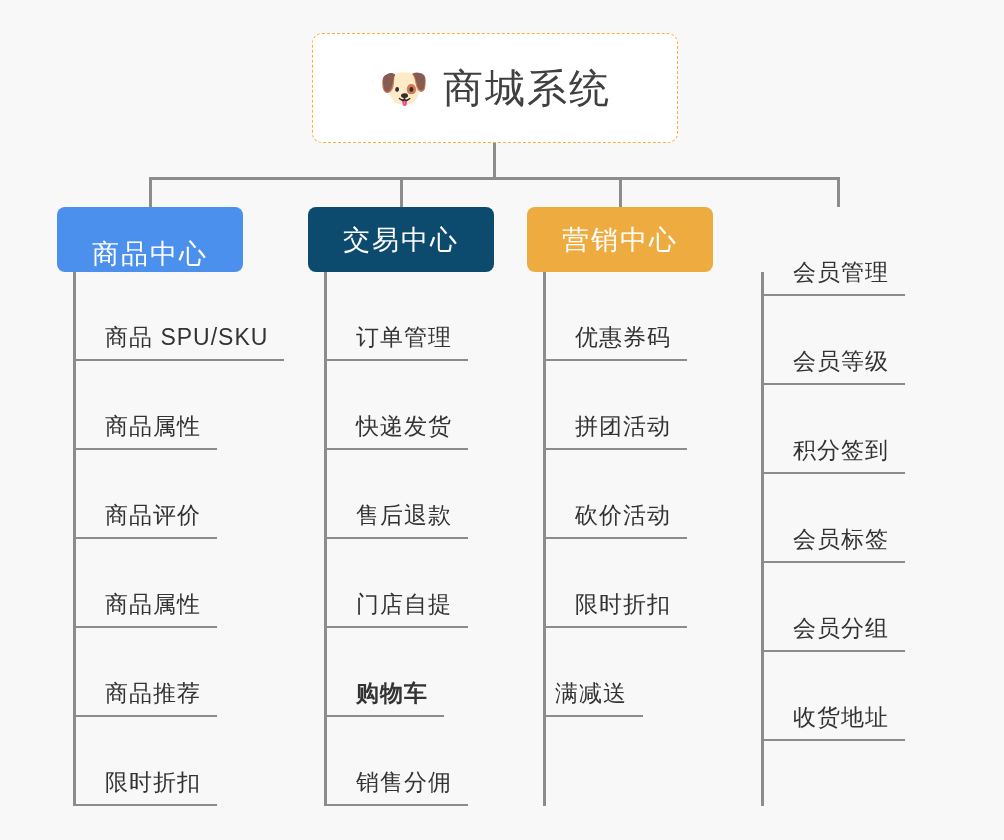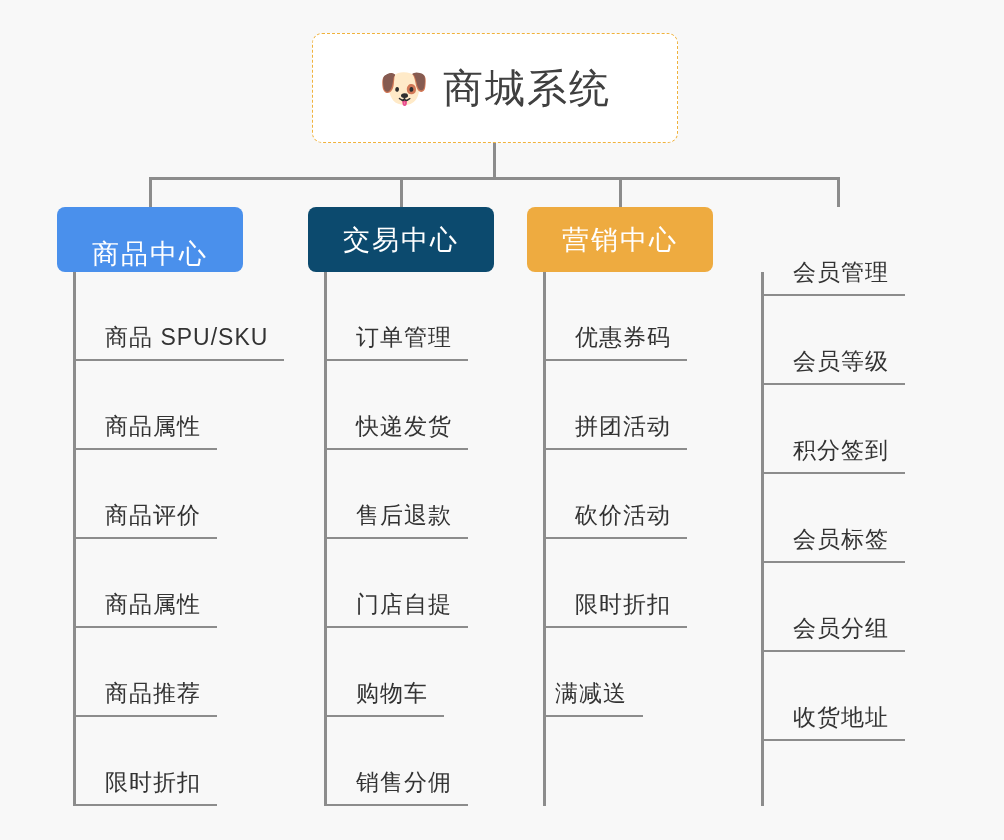--- a/index.html
+++ b/index.html
@@ -178,21 +178,21 @@
           <div class="leaf">
             <div class="leaf-inner" style="border-bottom-color: rgb(140, 140, 140);"><span class="leaf-label">快递发货</span></div>
           </div>
           <div class="leaf">
             <div class="leaf-inner" style="border-bottom-color: rgb(140, 140, 140);"><span class="leaf-label">售后退款</span></div>
           </div>
           <div class="leaf">
             <div class="leaf-inner" style="border-bottom-color: rgb(140, 140, 140);"><span class="leaf-label">门店自提</span></div>
           </div>
           <div class="leaf">
-            <div class="leaf-inner" style="border-bottom-color: rgb(140, 140, 140);"><span class="leaf-label">购物车</span></div>
+            <div class="leaf-inner" style="border-bottom-color: rgb(140, 140, 140); font-weight: bold;"><span class="leaf-label">购物车</span></div>
           </div>
           <div class="leaf">
             <div class="leaf-inner" style="border-bottom-color: rgb(140, 140, 140);"><span class="leaf-label">销售分佣</span></div>
           </div>
         </div>
         <div class="spine" style="background: rgb(140, 140, 140); height: 534px;"></div>
       </div>
       <div class="column" style="left: 527px; width: 186px;">
         <div class="cat-box" style="background: rgb(238, 171, 64);">
           <span>营销中心</span>

